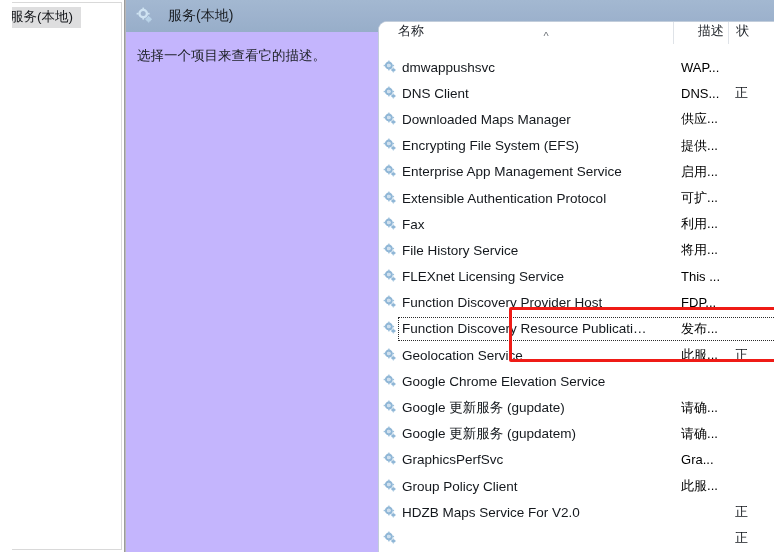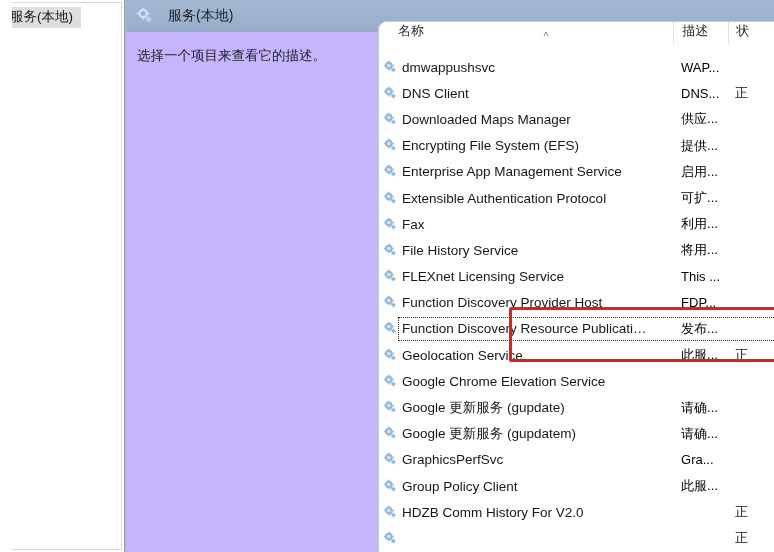--- a/index.html
+++ b/index.html
@@ -151,21 +151,21 @@
   .col-head {
     position: relative;
     font-size: 13px;
     color: #1f2329;
     padding-bottom: 4px;
     box-sizing: border-box;
     white-space: nowrap;
     overflow: hidden;
   }
   .col-head.name  { width: 306px; padding-left: 19px; }
-  .col-head.desc  { width: 57px;  padding-left: 8px; border-left: 1px solid #dfe3e8; }
+  .col-head.desc  { width: 57px;  padding-left: 24px; border-left: 1px solid #dfe3e8; }
   .col-head.status{ width: 60px;  padding-left: 7px; border-left: 1px solid #dfe3e8; }
   #sort-indicator {
     position: absolute;
     left: 160px;
     top: 10px;
     width: 14px;
     height: 9px;
     color: #6d7278;
     font-size: 11px;
     line-height: 9px;
@@ -873,21 +873,21 @@
                     <circle cx="12.4" cy="12.0" r="2.2"></circle>
                   </g>
                   <g fill="#9cc0dc">
                     <rect x="11.8" y="9.1" width="1.2" height="1.3"></rect>
                     <rect x="11.8" y="13.7" width="1.2" height="1.3"></rect>
                     <rect x="9.5" y="11.4" width="1.3" height="1.2"></rect>
                     <rect x="14.1" y="11.4" width="1.3" height="1.2"></rect>
                   </g>
                 </svg>
               </span>
-              <span class="nm">HDZB Comm History For V2.0</span>
+              <span class="nm">HDZB Maps Service For V2.0</span>
             </div>
             <div class="cell-desc"></div>
             <div class="cell-status">正</div>
           </div>
           <div class="row">
             <div class="cell-name">
               <span class="gear">
                 <svg width="15" height="15" viewBox="0 0 18 18" aria-hidden="true">
                   <g fill="none" stroke="#8fb6d6" stroke-width="2.6">
                     <circle cx="7.0" cy="6.6" r="3.4"></circle>

